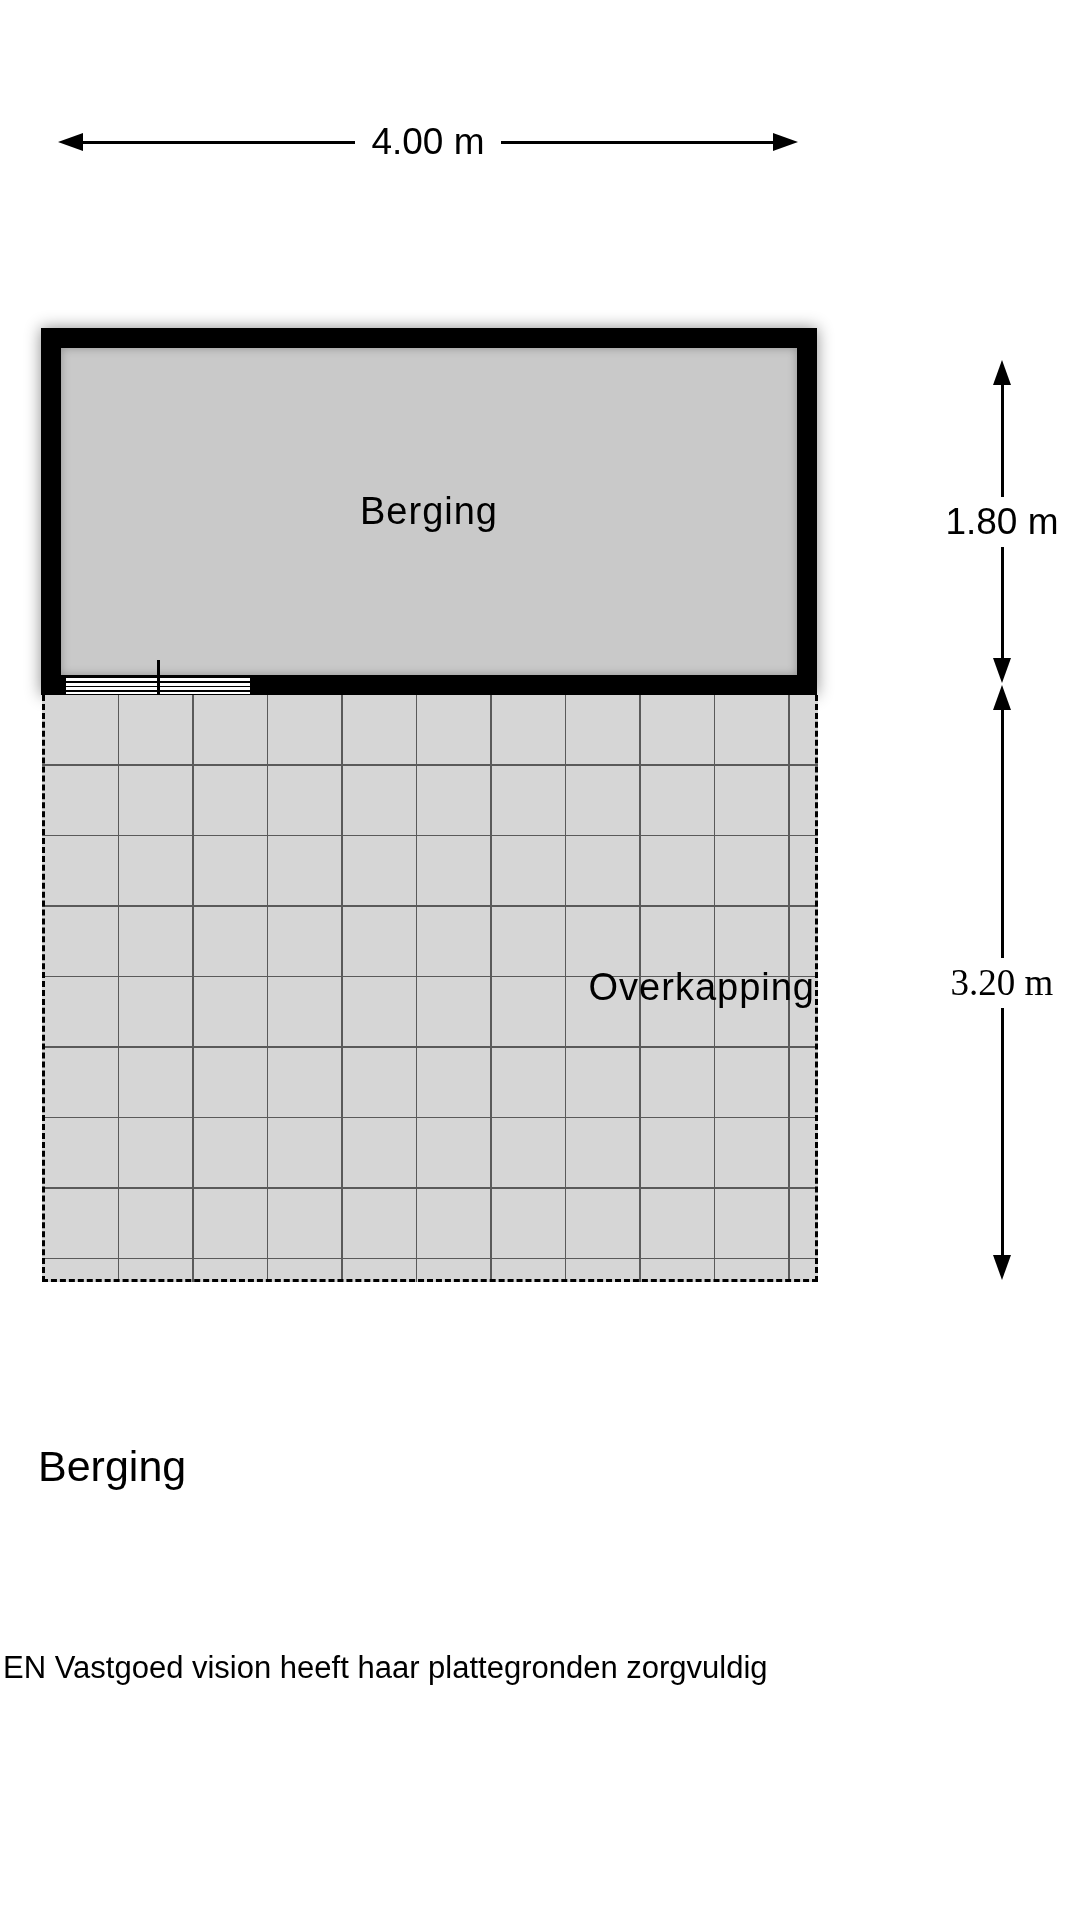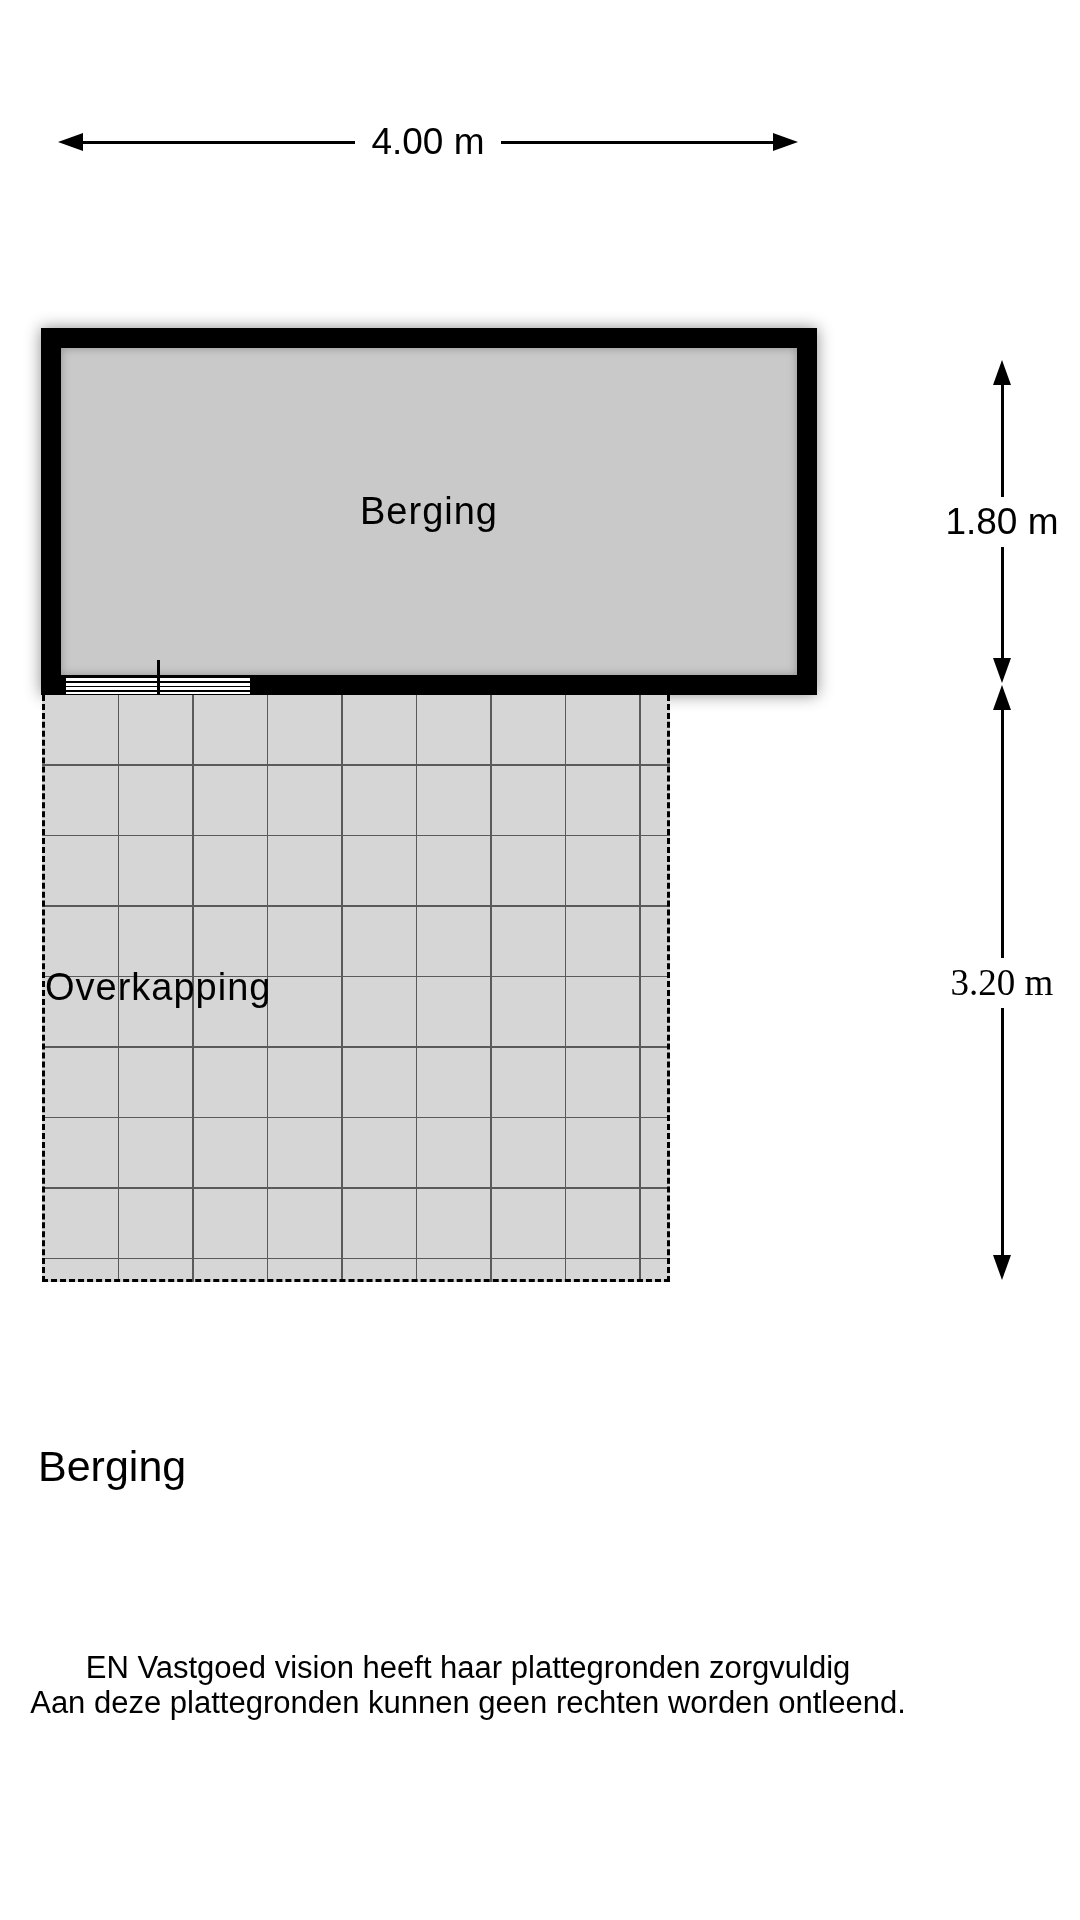--- a/index.html
+++ b/index.html
@@ -52,29 +52,29 @@
     border-top:2.5px solid var(--wall);
     border-bottom:2.5px solid var(--wall);
     background:repeating-linear-gradient(to bottom,#ffffff 0 3px,var(--wall) 3px 4.5px);
   }
   .window-tick{
     position:absolute;left:157px;top:660px;width:3px;height:52px;background:var(--wall);
   }
 
   
   .canopy{
-    position:absolute;left:42px;top:695px;width:628px;height:587px;
+    position:absolute;left:42px;top:695px;width:776px;height:587px;
     background-color:var(--canopy_fill);
     background-image:
       repeating-linear-gradient(to right, transparent 0 73px, var(--grid_line) 73px 74.5px),
       repeating-linear-gradient(to bottom, transparent 0 69px, var(--grid_line) 69px 70.5px);
     border-left:3px dashed var(--wall);
     border-right:3px dashed var(--wall);
     border-bottom:3px dashed var(--wall);
-    display:flex;align-items:center;justify-content:flex-start;
+    display:flex;align-items:center;justify-content:flex-end;
   }
 
   
   .vdim{
     position:absolute;width:130px;
     display:flex;flex-direction:column;align-items:center;
   }
   .vdim-180{left:937px;top:360px;height:323px;}
   .vdim-320{left:937px;top:685px;height:595px;font-family:Liberation Serif, serif;}
   .dline-v{flex:1;width:3px;background:var(--wall);}
@@ -82,21 +82,21 @@
   .tri-down{border-left:9px solid transparent;border-right:9px solid transparent;border-top:25px solid var(--wall);}
   .vdim .dim-label{padding:5px 0;line-height:40px;}
 
   
   .plan-title{
     position:absolute;left:38px;top:1442px;
     font-size:43px;font-weight:400;color:var(--text);
   }
   .footer{
     position:absolute;left:3px;top:1650px;width:930px;
-    text-align:center;font-size:31px;line-height:35.4px;color:var(--text);
+    text-align:left;font-size:31px;line-height:35.4px;color:var(--text);
   }
 </style>
 </head>
 <body>
 
 <div class="canvas">
 
   <div class="hdim">
     <span class="tri tri-left"></span>
     <span class="dline-h"></span>
@@ -129,16 +129,15 @@
     <span class="dline-v"></span>
     <span class="dim-label">3.20 m</span>
     <span class="dline-v"></span>
     <span class="tri tri-down"></span>
   </div>
 
   <div class="plan-title">Berging</div>
 
   <div class="footer">
     <div>EN Vastgoed vision heeft haar plattegronden zorgvuldig</div>
-    <div>Aan deze plattegronden kunnen geen rechten worden ontleend.</div>
   </div>
 
 </div>
 
 </body></html>

